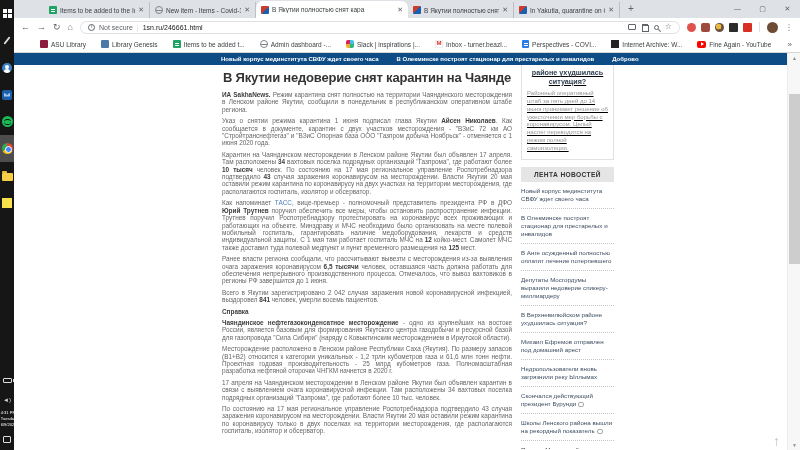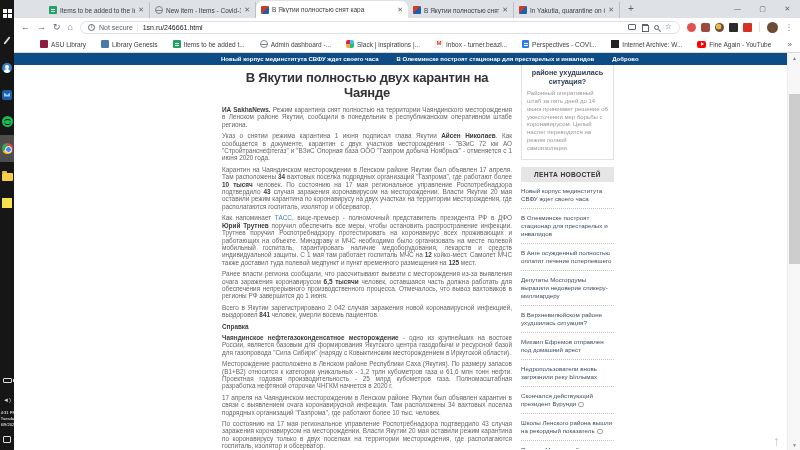--- a/index.html
+++ b/index.html
@@ -122,21 +122,21 @@
   .content { position:absolute; left:208px; top:12px; width:392px; display:flex; gap:9px; }
   .artcol { width:290px; flex:0 0 auto; }
   h1.headline { font-size:13px; line-height:15px; color:#333; font-weight:bold; margin:5px 0 6px;
     letter-spacing:-.2px; text-align:center; }
   .artcol p { font-size:6.4px; line-height:7.4px; color:#666; text-align:justify; margin:0 0 4px; }
   .artcol p b { color:#3d3d3d; }
   .artcol p a.alink { color:#4a7fb5; text-decoration:none; }
 
   
   .sb { width:93px; flex:0 0 auto; overflow:hidden; height:384px; }
-  .sb-card { border:1px solid #e2e2e2; border-top:none; padding:4px 5px 6px; margin-bottom:7px; }
+  .sb-card { border:1px solid #e2e2e2; border-top:none; padding:4px 5px 6px; margin-bottom:7px;text-decoration:underline; }
   .sb-card .t { font-size:7.2px; line-height:8.6px; font-weight:bold; color:#2e3d4e; text-align:center; margin-bottom:4px; }
   .sb-card .b { font-size:6px; line-height:7.8px; color:#979797; }
   .sb-head { background:#e5e5e5; color:#333; font-weight:bold; font-size:6.6px; letter-spacing:.4px;
     text-align:center; padding:4px 0; }
   .sb-item { padding:5px 1px 5px 0; border-bottom:1px dotted #c4c4c4; color:#3d4d60;
     font-size:6.2px; line-height:8px; }
   .cbubble { display:inline-block; width:6px; height:5px; border:1px solid #a9a9a9; border-radius:2px;
     vertical-align:-1px; margin-left:2px; }
 
   
@@ -285,21 +285,21 @@
 
     <div class="ticker">
       <div style="display:contents">
         <a>Новый корпус мединститута СВФУ ждет своего часа</a><a>В Олекминске построят стационар для престарелых и инвалидов</a><a>Доброво</a>
       </div>
     </div>
 
     <div class="content">
 
       <div class="artcol">
-        <h1 class="headline">В Якутии полностью двух карантин на Чаянде</h1>
+        <h1 class="headline">В Якутии недоверие снят карантин на Чаянде</h1>
         <div>
             <p><b>ИА SakhaNews.</b><span> Режим карантина снят полностью на территории Чаяндинского месторождения в Ленском районе Якутии, сообщили в понедельник в республиканском оперативном штабе региона.</span></p>
             <p><span>Указ о снятии режима карантина 1 июня подписал глава Якутии </span><b>Айсен Николаев</b><span>. Как сообщается в документе, карантин с двух участков месторождения - "ВЗиС 72 км АО "Стройтранснефтегаз" и "ВЗиС Опорная база ООО "Газпром добыча Ноябрьск" - отменяется с 1 июня 2020 года.</span></p>
             <p><span>Карантин на Чаяндинском месторождении в Ленском районе Якутии был объявлен 17 апреля. Там расположены </span><b>34</b><span> вахтовых поселка подрядных организаций "Газпрома", где работают более </span><b>10 тысяч</b><span> человек. По состоянию на 17 мая региональное управление Роспотребнадзора подтвердило </span><b>43</b><span> случая заражения коронавирусом на месторождении. Власти Якутии 20 мая оставили режим карантина по коронавирусу на двух участках на территории месторождения, где располагаются госпиталь, изолятор и обсерватор.</span></p>
             <p><span>Как напоминает </span><a class="alink">ТАСС</a><span>, вице-премьер - полномочный представитель президента РФ в ДФО </span><b>Юрий Трутнев</b><span> поручил обеспечить все меры, чтобы остановить распространение инфекции. Трутнев поручил Роспотребнадзору протестировать на коронавирус всех проживающих и работающих на объекте. Минздраву и МЧС необходимо было организовать на месте полевой мобильный госпиталь, гарантировать наличие медоборудования, лекарств и средств индивидуальной защиты. С 1 мая там работает госпиталь МЧС на </span><b>12</b><span> койко-мест. Самолет МЧС также доставил туда полевой медпункт и пункт временного размещения на </span><b>125</b><span> мест.</span></p>
             <p><span>Ранее власти региона сообщали, что рассчитывают вывезти с месторождения из-за выявления очага заражения коронавирусом </span><b>6,5 тысячи</b><span> человек, оставшаяся часть должна работать для обеспечения непрерывного производственного процесса. Отмечалось, что вывоз вахтовиков в регионы РФ завершится до 1 июня.</span></p>
             <p><span>Всего в Якутии зарегистрировано 2 042 случая заражения новой коронавирусной инфекцией, выздоровел </span><b>841</b><span> человек, умерли восемь пациентов.</span></p>
             <p><b>Справка</b></p>
             <p><b>Чаяндинское нефтегазоконденсатное месторождение</b><span> - одно из крупнейших на востоке России, является базовым для формирования Якутского центра газодобычи и ресурсной базой для газопровода "Сила Сибири" (наряду с Ковыктинским месторождением в Иркутской области).</span></p>
             <p><span>Месторождение расположено в Ленском районе Республики Саха (Якутия). По размеру запасов (В1+В2) относится к категории уникальных - 1,2 трлн кубометров газа и 61,6 млн тонн нефти. Проектная годовая производительность - 25 млрд кубометров газа. Полномасштабная разработка нефтяной оторочки ЧНГКМ начнется в 2020 г.</span></p>

